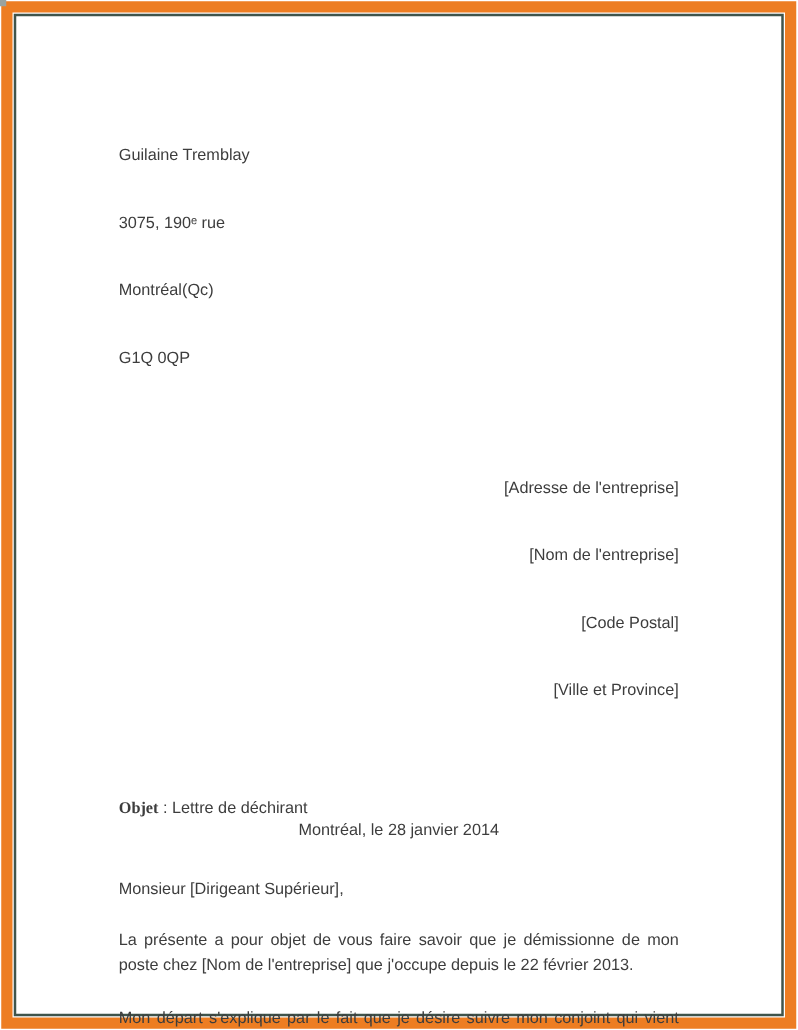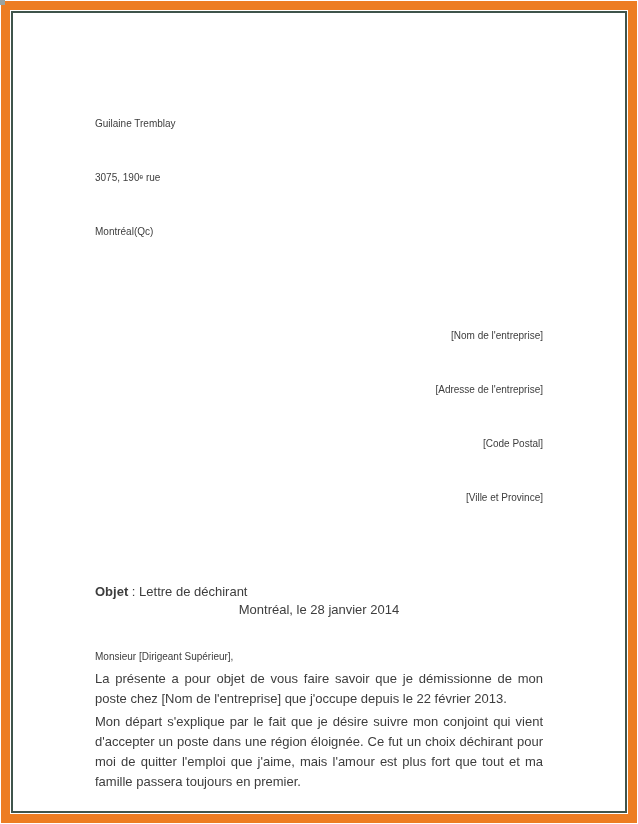--- a/index.html
+++ b/index.html
@@ -43,76 +43,78 @@
   .content {
     position: absolute;
     top: 13px;
     left: 13px;
     right: 13px;
     bottom: 13px;
     padding: 66px 82px 0 82px;
     box-sizing: border-box;
   }
   .addr-block {
-    font-size: 10px;
+    font-size: 13px;
     line-height: 18px;
     white-space: pre;
   }
   .sender-block {
     text-align: left;
   }
   .recipient-block {
     margin-top: 14px;
     text-align: right;
   }
   .subject-line {
     margin-top: 40px;
     font-size: 13px;
     line-height: 18px;
   }
   .subject-label {
     font-weight: bold;
+    font-family: Liberation Serif, serif;
   }
   .date-line {
     font-size: 13px;
     line-height: 18px;
     text-align: center;
   }
   .salutation {
     margin-top: 29px;
-    font-size: 10px;
+    font-size: 13px;
     line-height: 18px;
   }
   .para {
-    margin: 3px 0 0 0;
+    margin: 22px 0 0 0;
     font-size: 13px;
     line-height: 20px;
     text-align: justify;
   }
 </style>
 </head>
 <body>
 
 <div class="page">
 
   <div class="frame-outer"></div>
   <div class="frame-inner"></div>
   <div class="corner-artifact"></div>
 
   <div class="content">
 
     <div class="addr-block sender-block">
       <div>Guilaine Tremblay</div>
       <div>3075, 190ᵉ rue</div>
       <div>Montréal(Qc)</div>
+      <div>G1Q 0QP</div>
     </div>
 
     <div class="addr-block recipient-block">
+      <div>[Adresse de l'entreprise]</div>
       <div>[Nom de l'entreprise]</div>
-      <div>[Adresse de l'entreprise]</div>
       <div>[Code Postal]</div>
       <div>[Ville et Province]</div>
     </div>
 
     <div class="subject-line">
       <span class="subject-label">Objet</span><span> : </span><span>Lettre de déchirant</span>
     </div>
 
     <div class="date-line">Montréal, le 28 janvier 2014</div>
 

